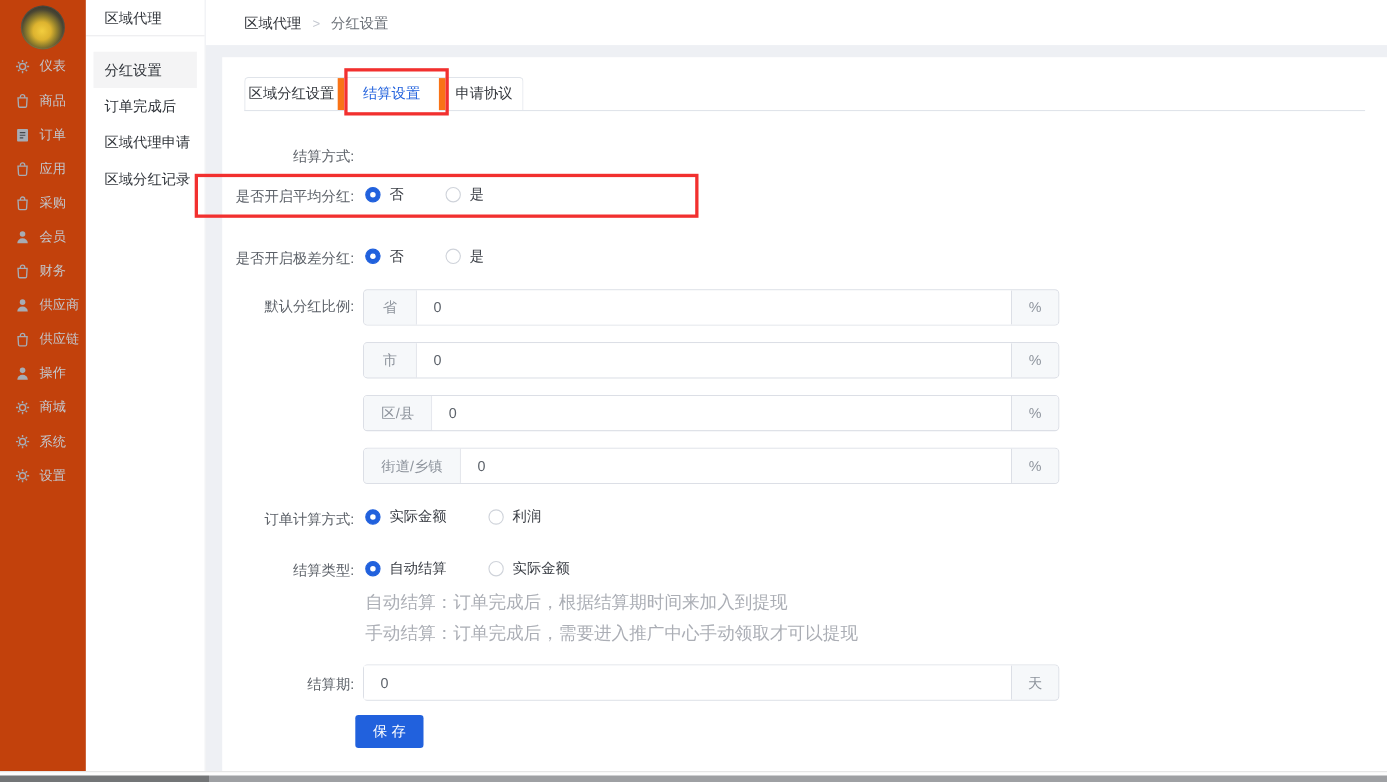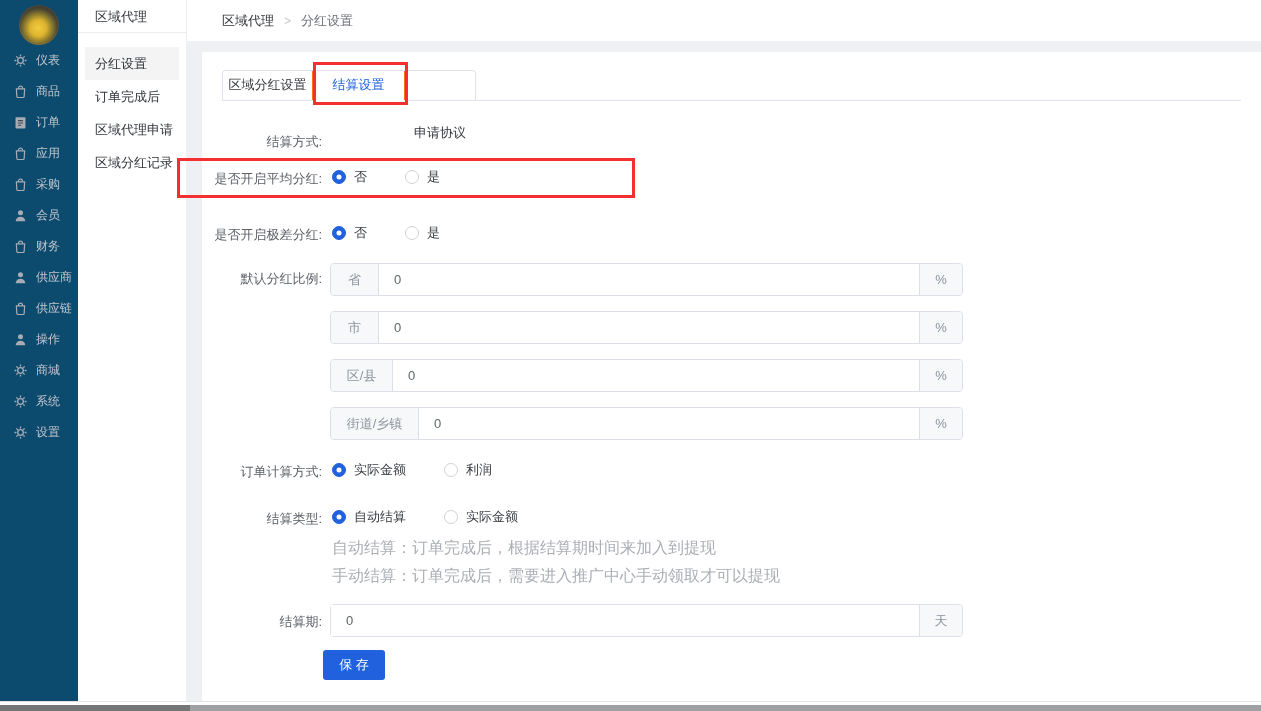--- a/index.html
+++ b/index.html
@@ -1,20 +1,20 @@
 <!DOCTYPE html>
 <html><head>
 <meta charset="utf-8">
 <style>
   * { margin:0; padding:0; box-sizing:border-box; }
   html,body { width:1261px; height:711px; overflow:hidden; }
   body { font-family:"Liberation Sans","DejaVu Sans",sans-serif; background:#eef0f4; position:relative; }
 
   
-  .sidebar-primary { position:absolute; left:0; top:0; width:78px; height:711px; background:#0c4a6e; z-index:5; }
+  .sidebar-primary { position:absolute; left:0; top:0; width:78px; height:711px; background:#c2410c; z-index:5; }
   .logo { position:absolute; left:19px; top:5px; width:40px; height:40px; border-radius:50%;
           background:radial-gradient(circle at 48% 58%, #f2cd3e 0%, #ddb32f 26%, #98842c 42%, #4a4633 62%, #2e2f2b 82%, #26272a 100%);
           box-shadow:inset 0 0 0 1px rgba(255,255,255,0.08); }
   .sp-list { position:absolute; left:0; top:45px; width:78px; }
   .sp-item { display:flex; align-items:center; height:31px; padding-left:13px; cursor:pointer; }
   .sp-item .icon { width:15px; height:15px; flex:none; margin-right:8px; }
   .sp-item .sp-label { font-size:12px; color:#c3c7cd; white-space:nowrap; }
 
   
   .sidebar-secondary { position:absolute; left:78px; top:0; width:109px; height:711px; background:#fff; border-right:1px solid #eef0f3; z-index:4; }
@@ -29,22 +29,22 @@
   .crumb-link { color:#303339; cursor:pointer; }
   .crumb-sep { color:#c3c7cf; margin:0 10px; font-size:12px; }
   .crumb-current { color:#6b7077; }
 
   
   .content-card { position:absolute; left:202px; top:52px; width:1059px; height:651px; background:#fff; z-index:1; }
 
   
   .tabs-line { position:absolute; left:222px; top:100px; width:1019px; height:1px; background:#e0e4ea; z-index:2; }
   .tabs-box { position:absolute; left:222px; top:70px; height:30px; display:flex; border:1px solid #e0e4ea; border-bottom:none; border-radius:4px 4px 0 0; z-index:3; }
-  .tab { line-height:28px; text-align:center; font-size:13px; color:#33373d; cursor:pointer; border-right:1px solid #f97316; }
-  .tab:last-child { border-right:none;margin-top:48px; }
+  .tab { line-height:28px; text-align:center; font-size:13px; color:#33373d; cursor:pointer; border-right:6px solid #f97316; }
+  .tab:last-child { border-right:none; }
   .tab.active { color:#2161dd; position:relative; background:#fff; }
   .tab.active::after { content:""; position:absolute; left:0; right:0; bottom:-2px; height:2px; background:#fff; }
 
   
   .row-label { position:absolute; left:192px; width:130px; text-align:right; font-size:13px; color:#5c6168; white-space:nowrap; z-index:2; }
 
   
   .radio-row { position:absolute; left:332px; display:flex; align-items:center; height:20px; z-index:2; }
   .radio { display:flex; align-items:center; margin-right:38px; cursor:pointer; }
   .radio .dot { width:14px; height:14px; border-radius:50%; border:1px solid #cfd3da; background:#fff; position:relative; flex:none; }

